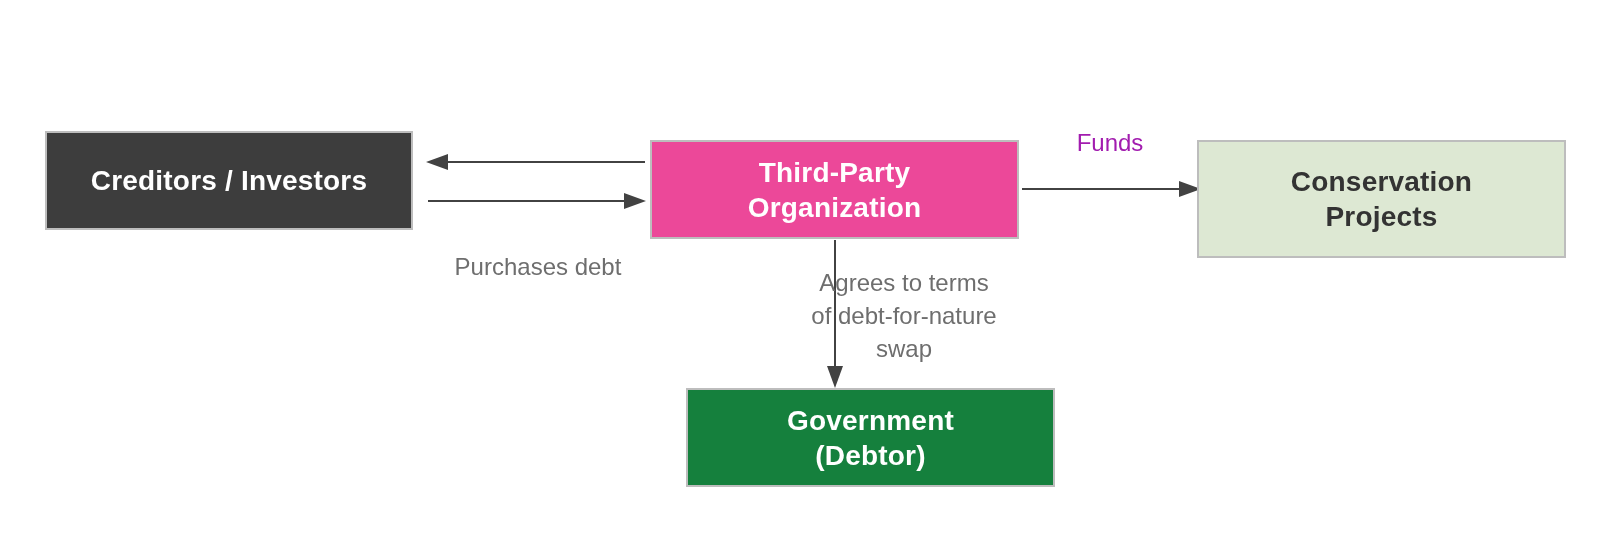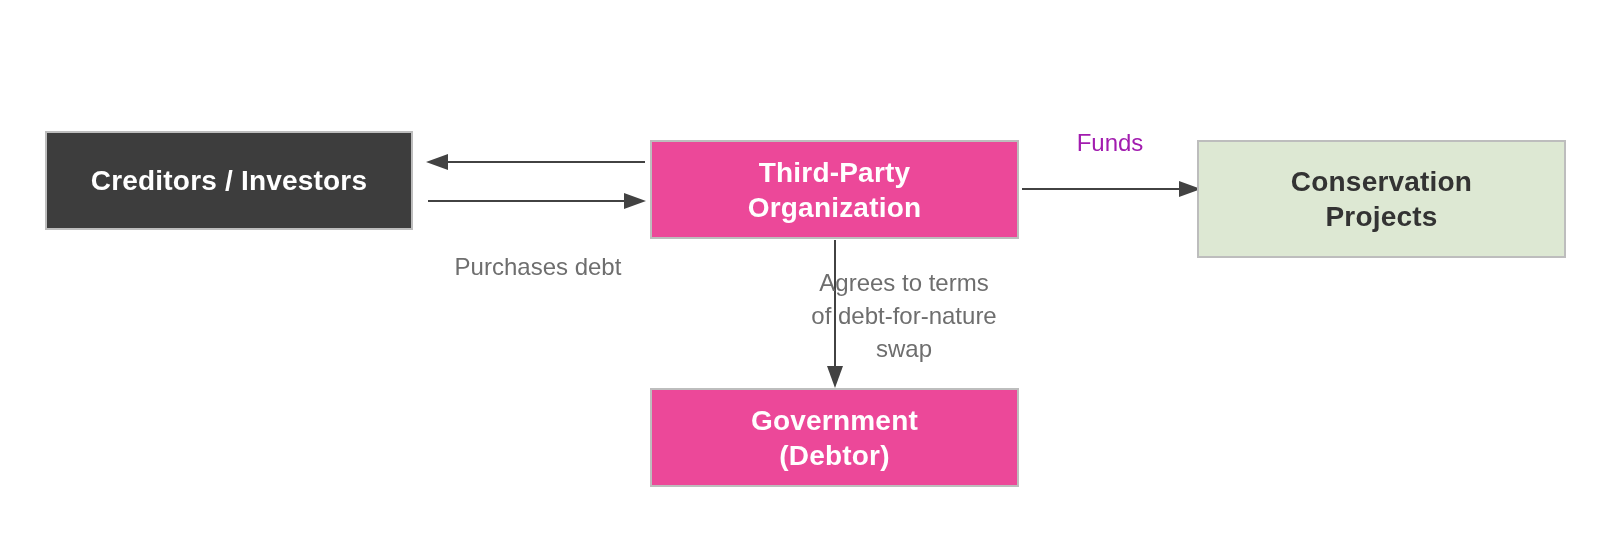--- a/index.html
+++ b/index.html
@@ -91,21 +91,21 @@
   <div class="node node-third-party" style="background-color: #ec4899; color: rgb(255, 255, 255); border-color: rgb(189, 189, 189);">
     <span class="node-label">Third-Party
 Organization</span>
   </div>
 
   <div class="node node-conservation" style="background-color: rgb(221, 232, 211); color: rgb(51, 51, 51); border-color: rgb(189, 189, 189);">
     <span class="node-label">Conservation
 Projects</span>
   </div>
 
-  <div class="node node-government" style="background-color: #ec4899; color: rgb(255, 255, 255); border-color: rgb(189, 189, 189);">
+  <div class="node node-government" style="background-color: #15803d; color: rgb(255, 255, 255); border-color: rgb(189, 189, 189); margin-left: 36px;">
     <span class="node-label">Government
 (Debtor)</span>
   </div>
 
 
   <div class="edge-label label-purchases" style="color: rgb(110, 110, 110);">Purchases debt</div>
 
   <div class="edge-label label-funds" style="color: #a21caf;">Funds</div>
 
   <div class="edge-label label-agrees" style="color: rgb(110, 110, 110);">Agrees to terms

